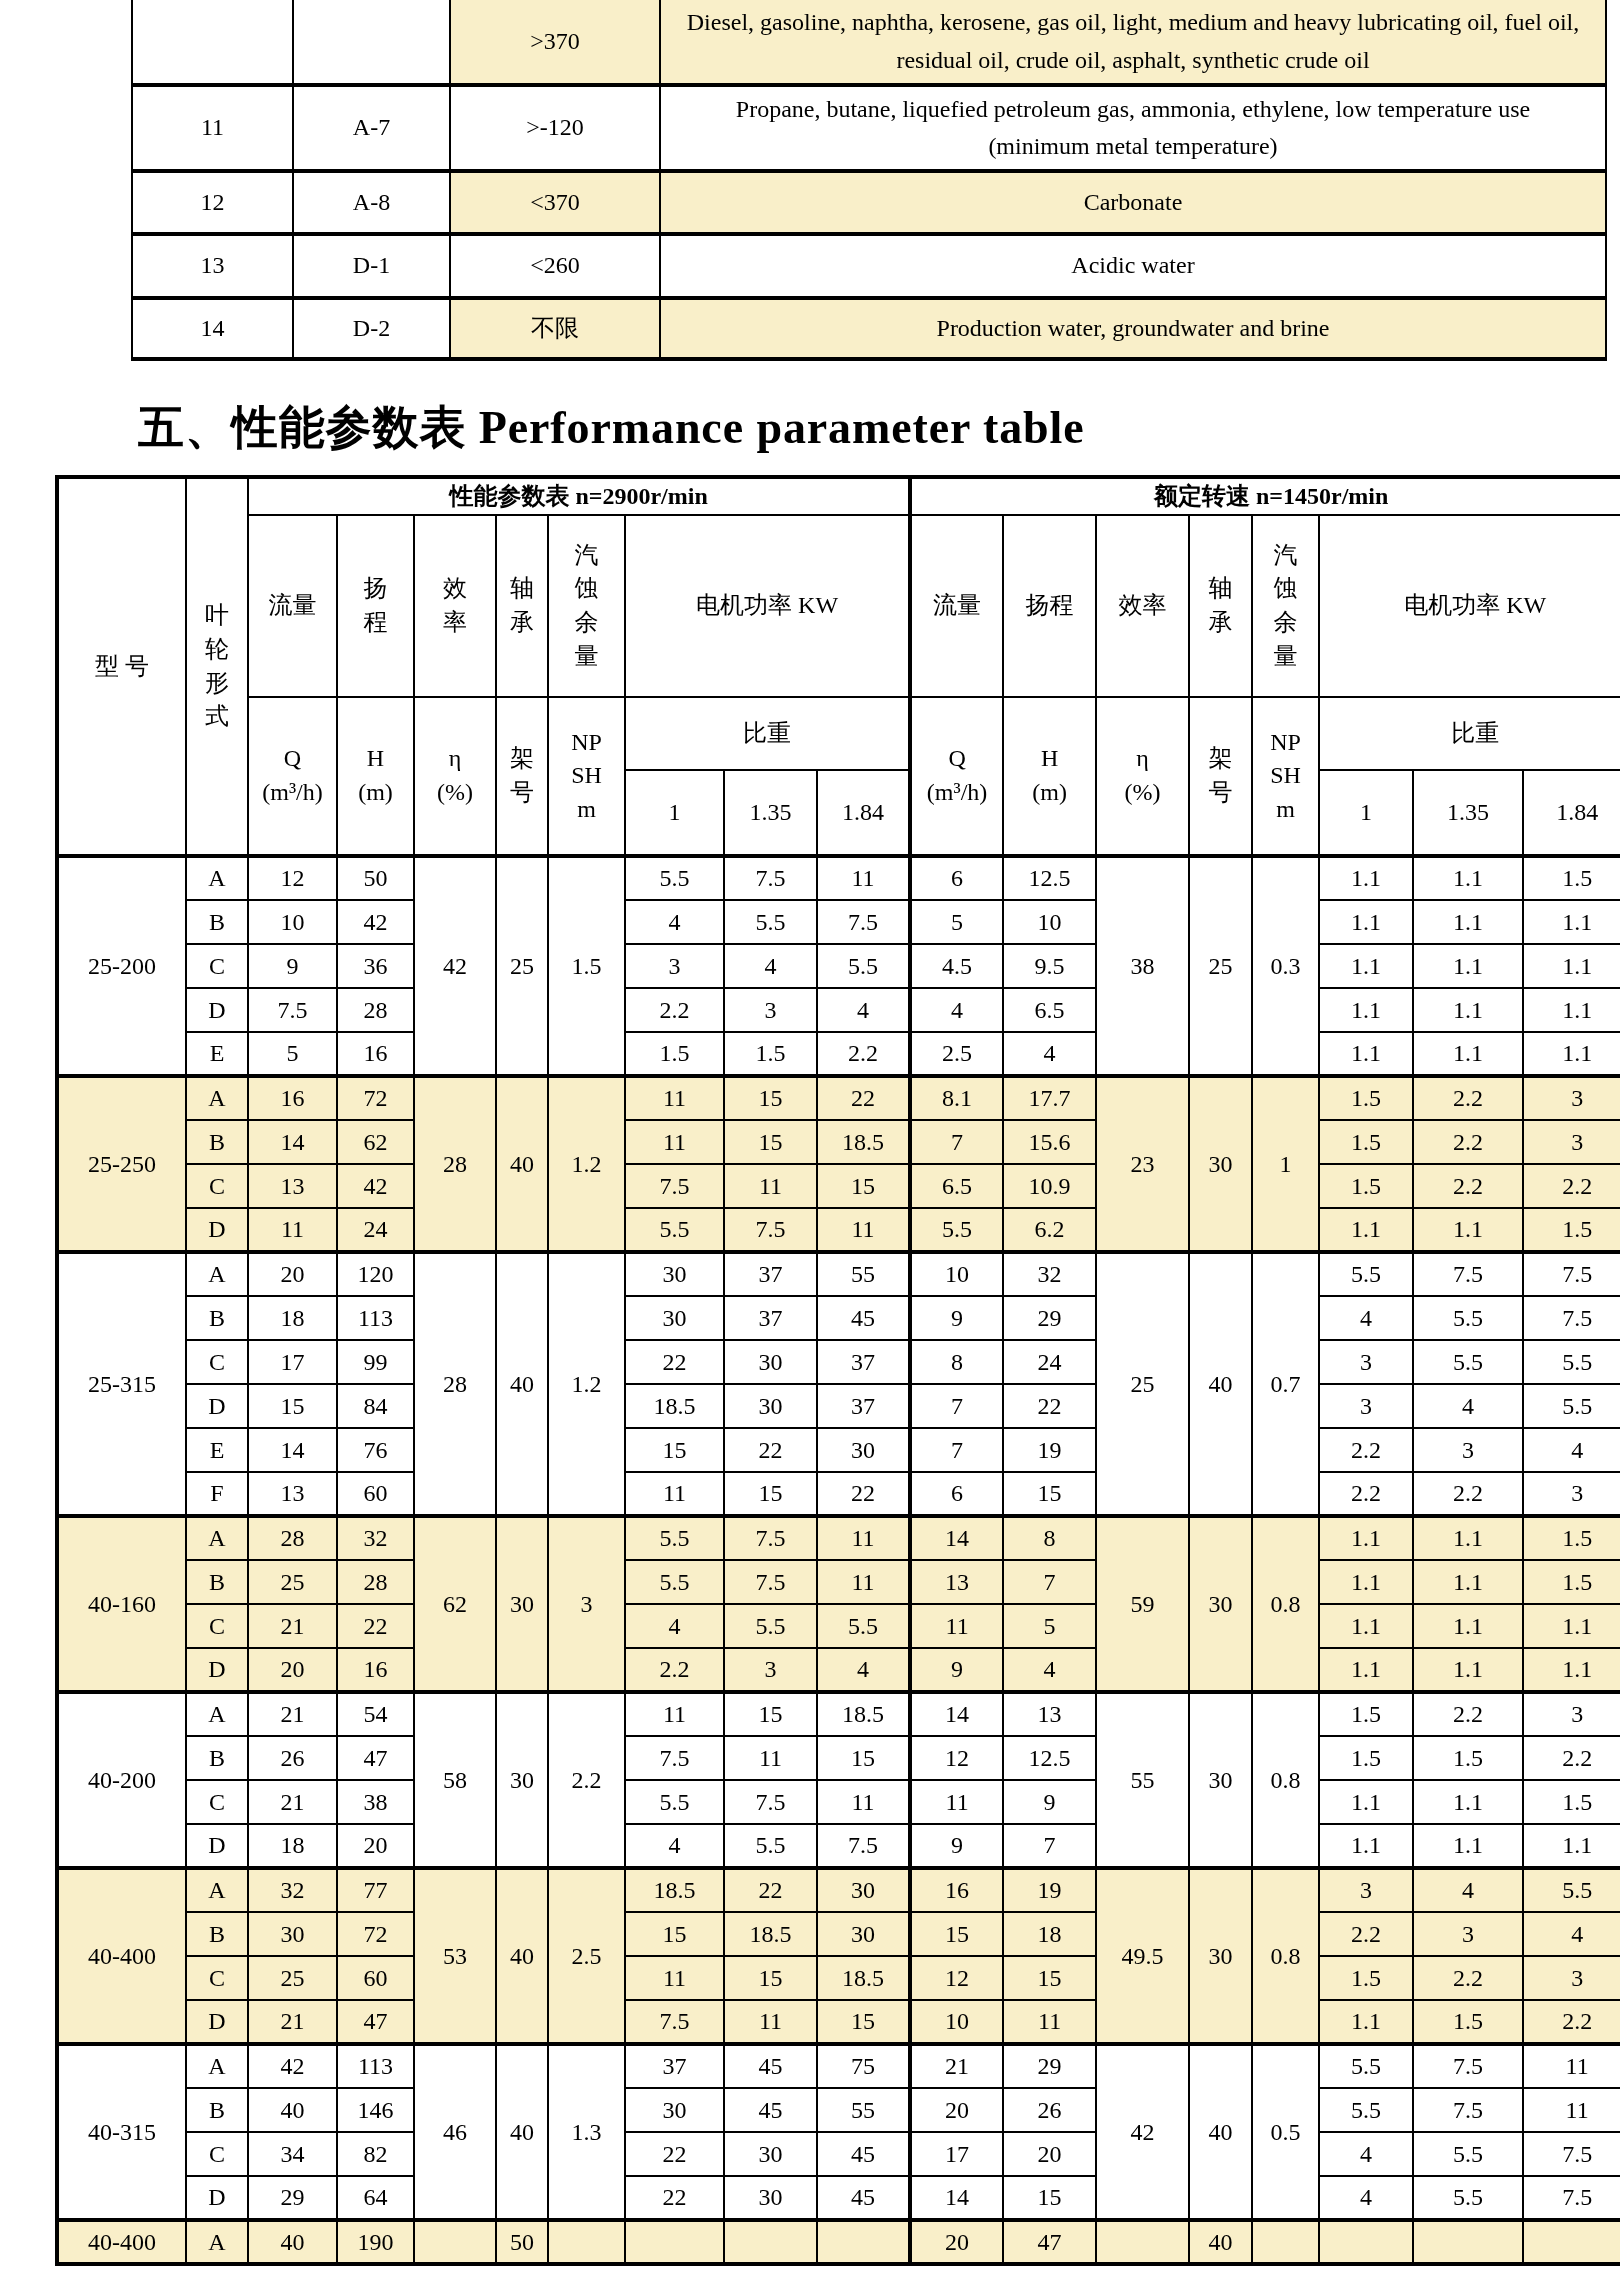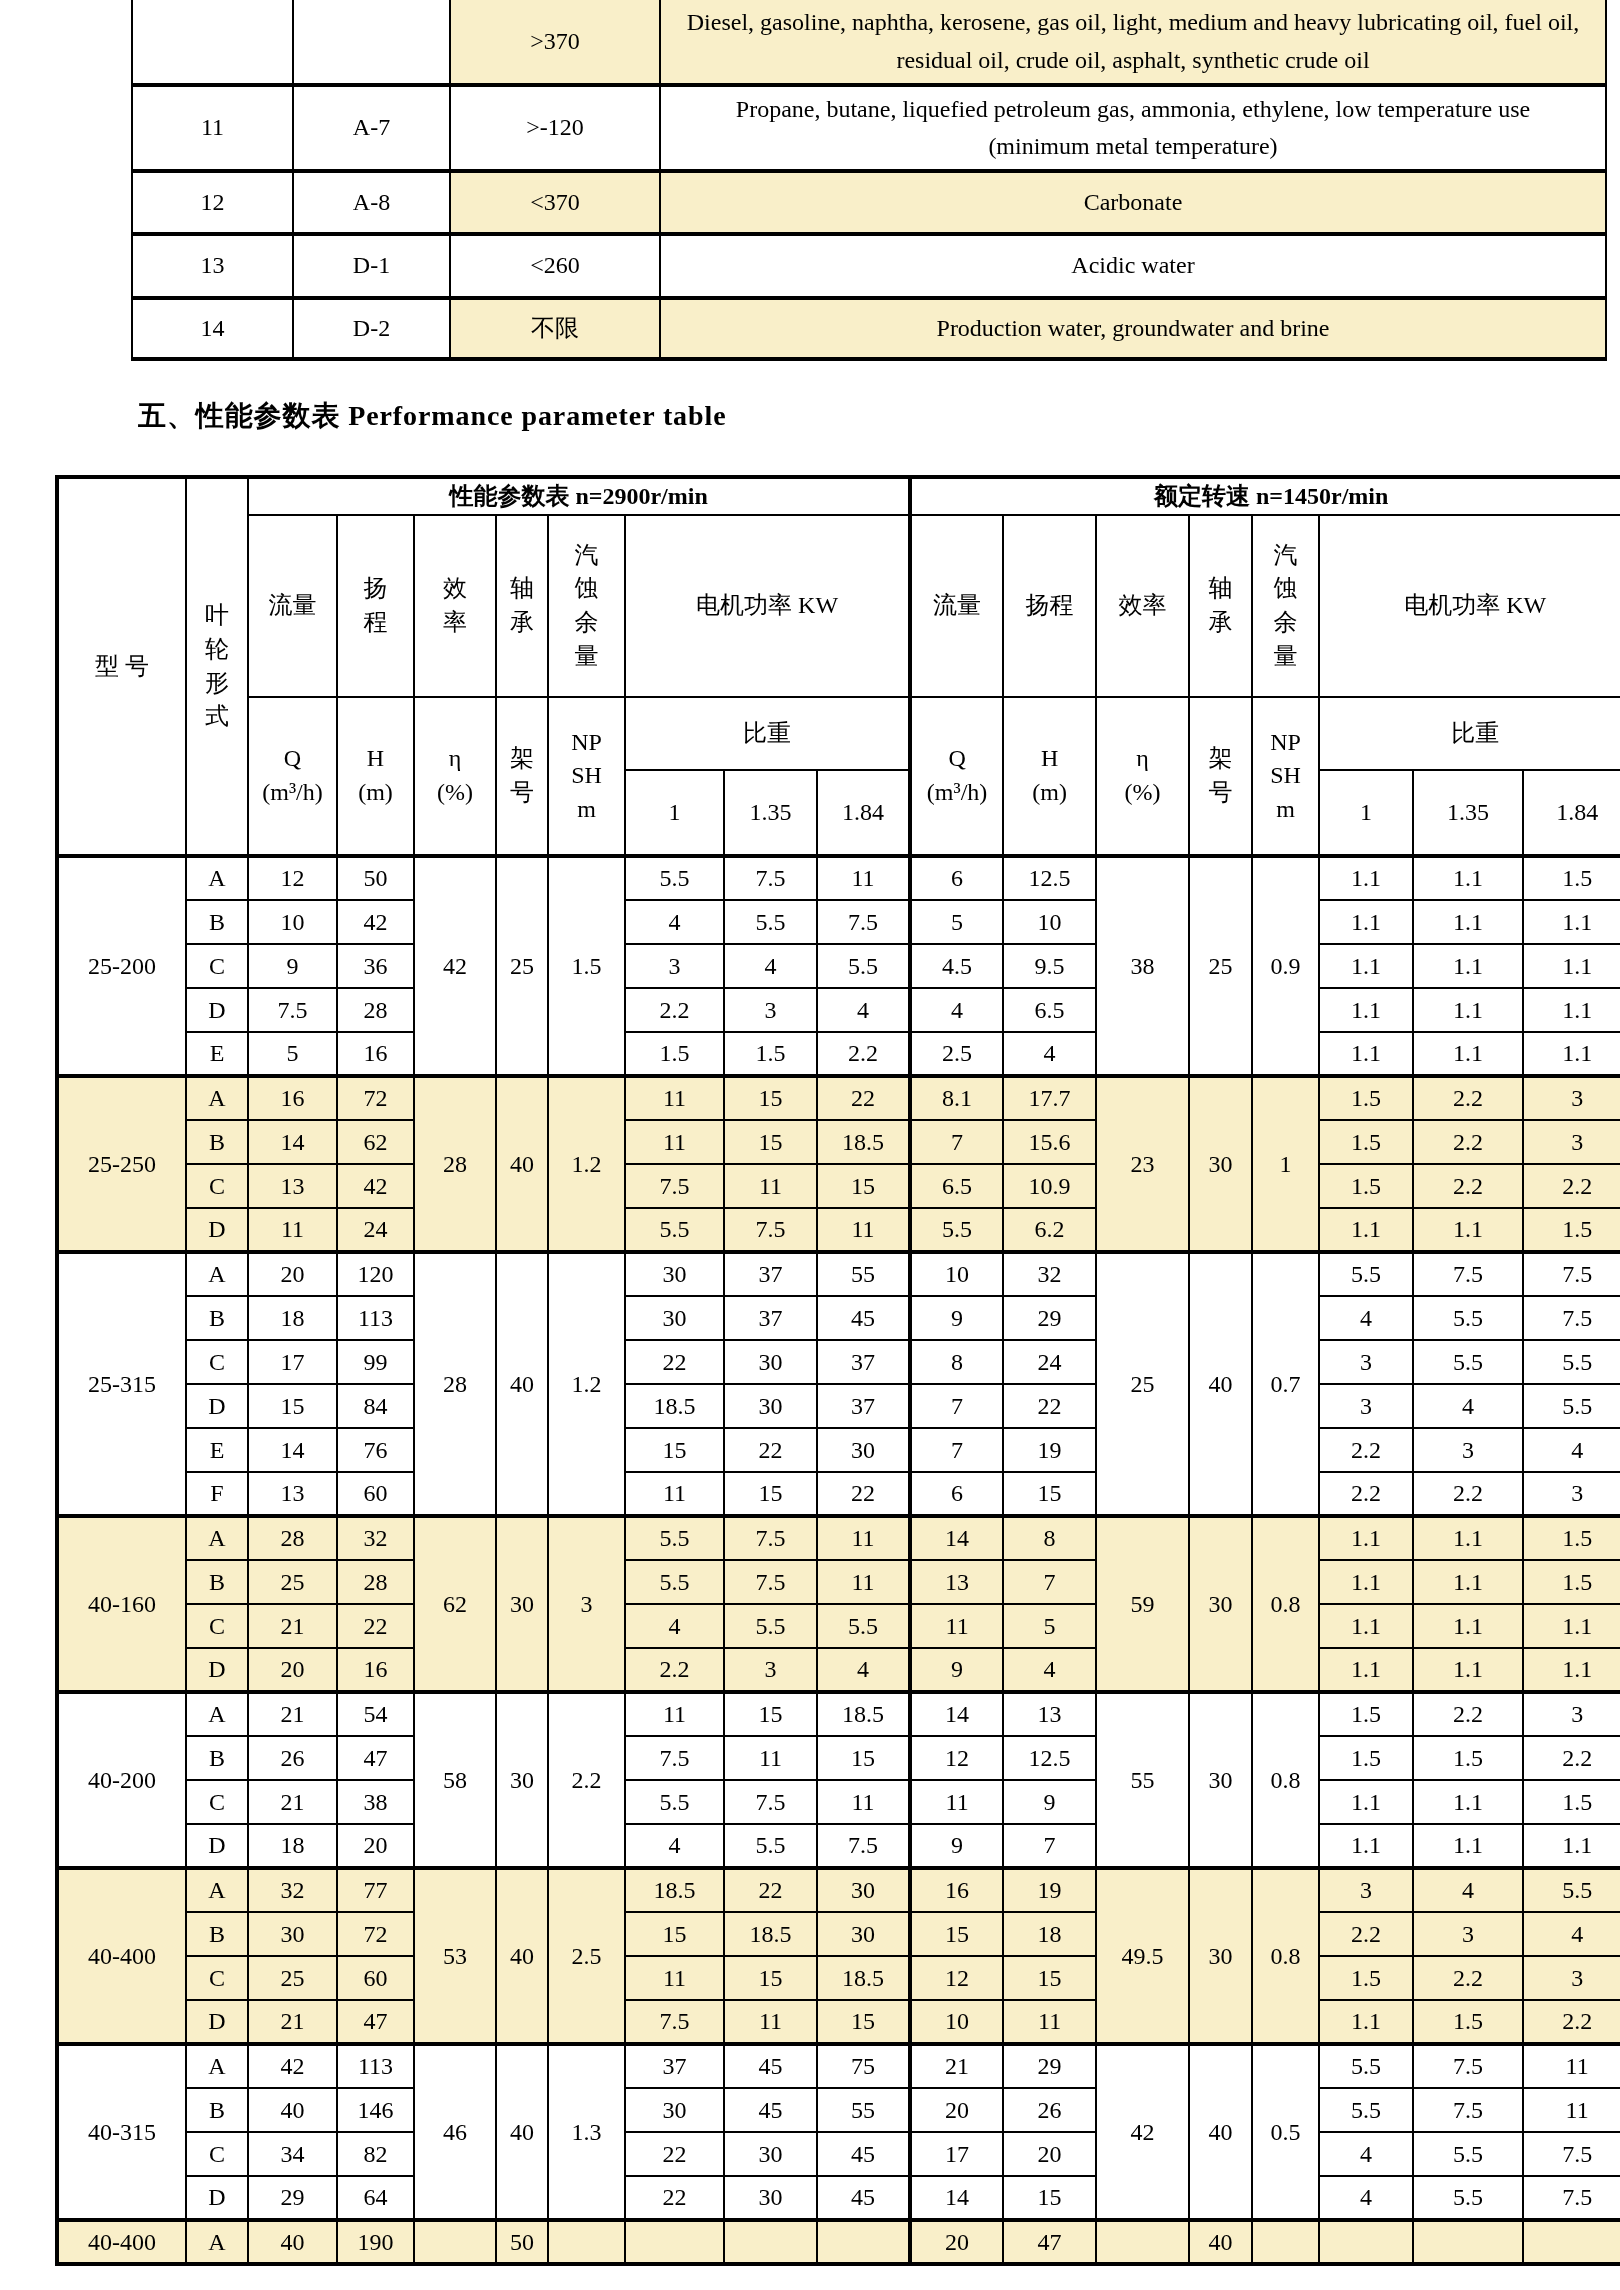--- a/index.html
+++ b/index.html
@@ -27,21 +27,21 @@
   .material td.desc { padding:3.6px 25px; }
   .material .r0 { height:85px; }
   .material .r1 { height:86px; }
   .material .r2 { height:63px; }
   .material .r3 { height:64px; }
   .material .r4 { height:61px; }
 
   
   .heading {
     position:absolute; left:106px; top:397px;
-    font-size:28px; font-weight:bold; letter-spacing:0.9px;
+    font-size:46px; font-weight:bold; letter-spacing:0.9px;
   }
 
   
   .perf { position:absolute; left:23px; top:475px; width:1575px;
           border:4.5px solid #000; }
   .perf th, .perf td { font-size:24px; }
   .perf thead th { line-height:1.4; }
   .perf .hr1 { height:38px; }
   .perf .hr2 { height:182px; }
   .perf .hr3 { height:73px; }
@@ -199,21 +199,21 @@
           <td rowspan="5">42</td>
           <td rowspan="5">25</td>
           <td rowspan="5">1.5</td>
           <td>5.5</td>
           <td>7.5</td>
           <td class="c10">11</td>
           <td>6</td>
           <td>12.5</td>
           <td rowspan="5">38</td>
           <td rowspan="5">25</td>
-          <td rowspan="5">0.9</td>
+          <td rowspan="5">0.3</td>
           <td>1.1</td>
           <td>1.1</td>
           <td>1.5</td>
         </tr>
         <tr>
           <td>B</td>
           <td>10</td>
           <td>42</td>
           <td>4</td>
           <td>5.5</td>

